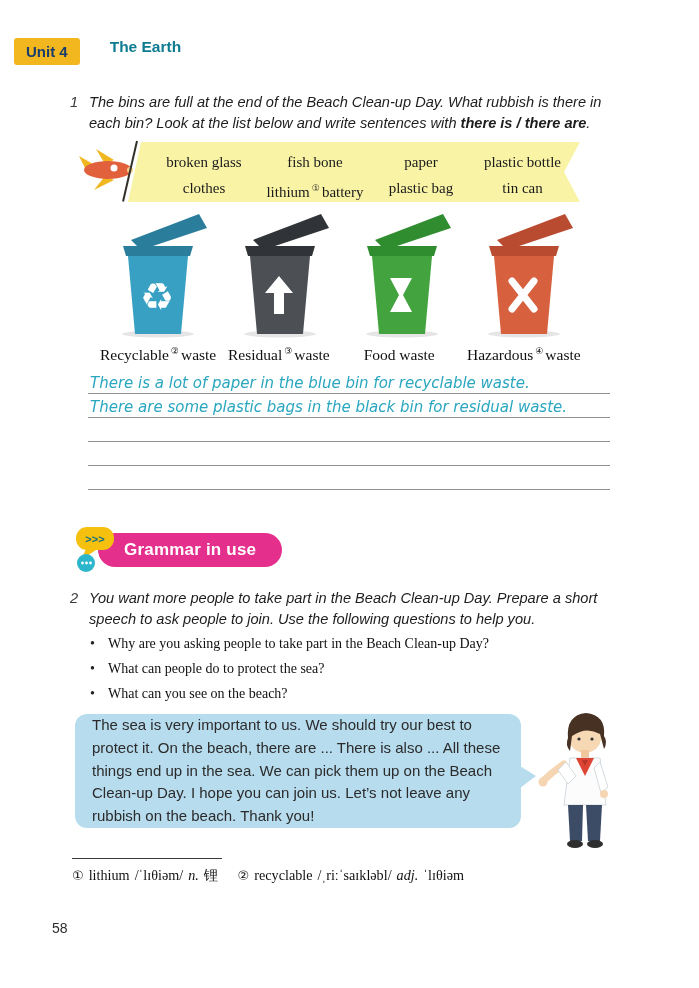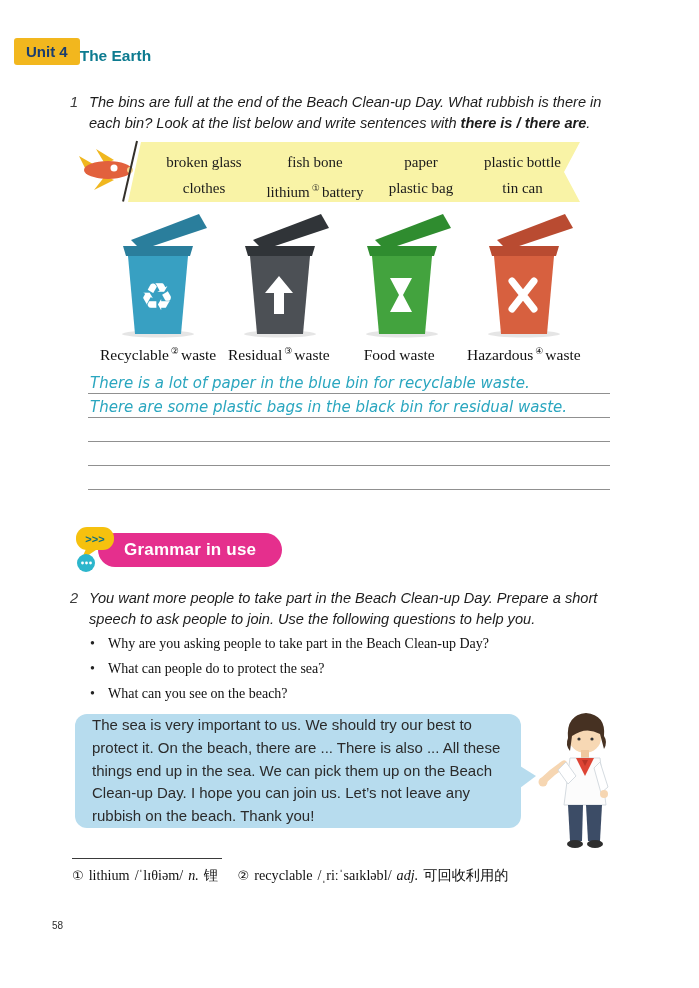--- a/index.html
+++ b/index.html
@@ -1,21 +1,21 @@
 <!DOCTYPE html>
 <html><head>
 <meta charset="utf-8">
 <style>
   * { margin:0; padding:0; box-sizing:border-box; }
   html,body { background:#ffffff; }
   .page { position:relative; width:699px; height:988px; background:#fff; overflow:hidden;
           font-family:"Liberation Sans", sans-serif; }
 
   
-  .unit-row { position:absolute; top:38px; left:14px; display:flex; align-items:flex-end; gap:0; }
+  .unit-row { position:absolute; top:38px; left:14px; display:flex; align-items:flex-start; gap:30px; }
   .unit-badge { background:#f2b71e; color:#1b3d6e; font-weight:700; font-size:15px;
                 padding:5px 12px; border-radius:3px; }
   .unit-title { color:#0d7b90; font-weight:700; font-size:15.5px; }
 
   
   .ex { position:absolute; left:70px; width:556px; display:flex; gap:7px;
         font-style:italic; font-size:14.6px; line-height:1.45; color:#1d1d1d; }
   .ex-num { width:12px; flex:none; color:#3c3c3c; }
   .ex1 { top:92px; }
   .ex2 { top:588px; }
@@ -68,21 +68,21 @@
   
   .fn-rule { position:absolute; top:858px; left:72px; width:150px; border-top:1.5px solid #3a3a3a; }
   .footnotes { position:absolute; top:866px; left:72px; width:550px;
                font-family:"Liberation Serif", serif; font-size:14.2px; color:#101010; }
   .fn-line { margin-bottom:5px; }
   .fn-entry { margin-right:16px; white-space:nowrap; }
   .fnm { font-family:"DejaVu Sans", sans-serif; font-size:13px; margin-right:5px; }
   .fnw, .fnp { margin-right:5px; }
   .fnpos { font-style:italic; margin-right:5px; }
 
-  .pageno { position:absolute; top:920px; left:52px; font-size:10px; color:#2c2c2c; }
+  .pageno { position:absolute; top:920px; left:52px; font-size:14px; color:#2c2c2c; }
 </style>
 </head>
 <body>
 
 <div class="page">
 
   <div class="unit-row">
     <span class="unit-badge">Unit 4</span>
     <span class="unit-title">The Earth</span>
   </div>
@@ -221,19 +221,19 @@
       <path d="M48 97 L64 97 L62 133 L50 133 Z" fill="#3c4c66"></path>
       <ellipse cx="37" cy="136" rx="8" ry="4" fill="#2e2e2e"></ellipse>
       <ellipse cx="57" cy="136" rx="8" ry="4" fill="#2e2e2e"></ellipse>
     </svg>
   </div>
 
   <div class="fn-rule"></div>
   <div class="footnotes">
     <div class="fn-line">
       <span class="fn-entry"><span class="fnm">①</span><span class="fnw">lithium</span><span class="fnp">/ˈlɪθiəm/</span><span class="fnpos">n.</span><span class="fncn">锂</span></span>
-      <span class="fn-entry"><span class="fnm">②</span><span class="fnw">recyclable</span><span class="fnp">/ˌriːˈsaɪkləbl/</span><span class="fnpos">adj.</span><span class="fncn">可回收利用的</span></span>
+      <span class="fn-entry"><span class="fnm">②</span><span class="fnw">recyclable</span><span class="fnp">/ˌriːˈsaɪkləbl/</span><span class="fnpos">adj.</span><span class="fncn">ˈlɪθiəm</span></span>
     </div>
   </div>
 
   <div class="pageno">58</div>
 
 </div>
 
 </body></html>

